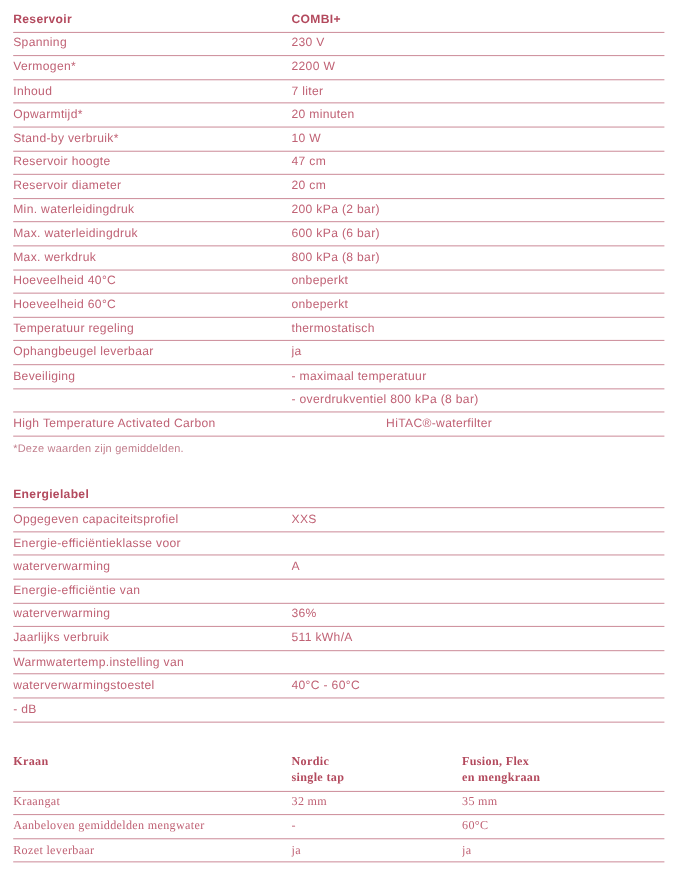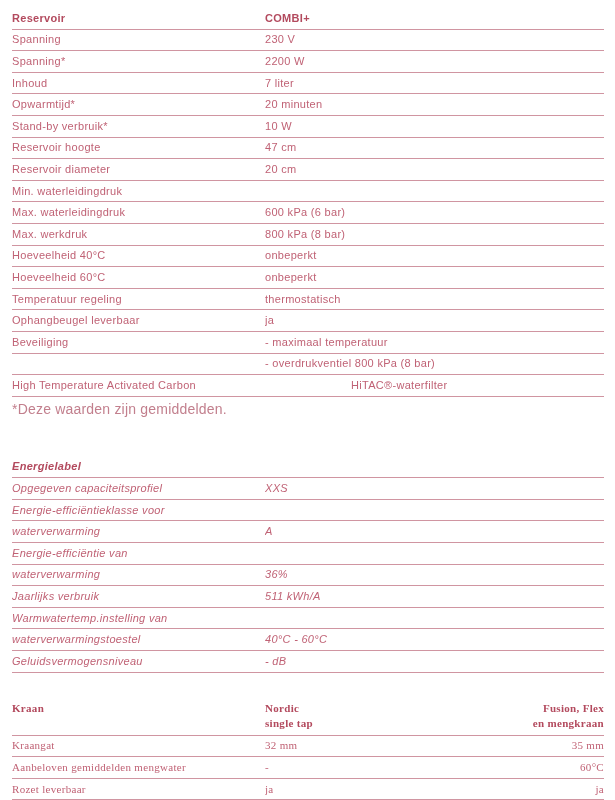--- a/index.html
+++ b/index.html
@@ -17,57 +17,57 @@
     align-items: center;
     height: 21.6px;
     border-bottom: 1px solid var(--line, #d095a1);
     font-size: 11px;
     letter-spacing: 0.3px;
     line-height: 15px;
   }
   .row .cell { white-space: pre-line; overflow: hidden; }
   .cell.label { flex: 0 0 253px; }
   .cell.value { flex: 0 0 155px; }
-  .cell.value2 { flex: 1 1 auto; text-align: right; }
+  .cell.value2 { flex: 1 1 auto; }
   .two-col .cell.value { flex: 1 1 auto; }
   .row.header { font-weight: bold; color: var(--bold, #b34a5e); }
   .section-kraan .row.header {
     height: 38px;
     align-items: flex-start;
     padding-top: 3px;
   }
   .footnote {
     margin-top: 6px;
-    font-size: 14px;
+    font-size: 10px;
     letter-spacing: 0.2px;
     color: var(--footnote, #c27f8d);
     line-height: 12px;
   }
-  .section-energielabel { margin-top: 42px; font-style: italic; }
+  .section-energielabel { margin-top: 26px; }
   .section-kraan { margin-top: 25px; font-family: Liberation Serif, serif; }
 </style>
 </head>
 <body>
 
 <main id="spec-sheet">
     <section class="spec-section section-reservoir two-col">
   <div class="row header">
     <span class="cell label">Reservoir</span>
     <span class="cell value">COMBI+</span>
 
   </div>
 
   <div class="row">
     <span class="cell label">Spanning</span>
     <span class="cell value">230 V</span>
 
   </div>
 
   <div class="row">
-    <span class="cell label">Spanning*</span>
+    <span class="cell label">Vermogen*</span>
     <span class="cell value">2200 W</span>
 
   </div>
 
   <div class="row">
     <span class="cell label">Inhoud</span>
     <span class="cell value">7 liter</span>
 
   </div>
 
@@ -90,20 +90,21 @@
   </div>
 
   <div class="row">
     <span class="cell label">Reservoir diameter</span>
     <span class="cell value">20 cm</span>
 
   </div>
 
   <div class="row">
     <span class="cell label">Min. waterleidingdruk</span>
+    <span class="cell value">200 kPa (2 bar)</span>
 
   </div>
 
   <div class="row">
     <span class="cell label">Max. waterleidingdruk</span>
     <span class="cell value">600 kPa (6 bar)</span>
 
   </div>
 
   <div class="row">
@@ -204,21 +205,20 @@
 
   </div>
 
   <div class="row">
     <span class="cell label">waterverwarmingstoestel</span>
     <span class="cell value">40°C - 60°C</span>
 
   </div>
 
   <div class="row">
-    <span class="cell label">Geluidsvermogensniveau</span>
     <span class="cell value">- dB</span>
 
   </div>
 </section>
     <section class="spec-section section-kraan">
   <div class="row header">
     <span class="cell label">Kraan</span>
     <span class="cell value">Nordic
 single tap</span>
     <span class="cell value2">Fusion, Flex

